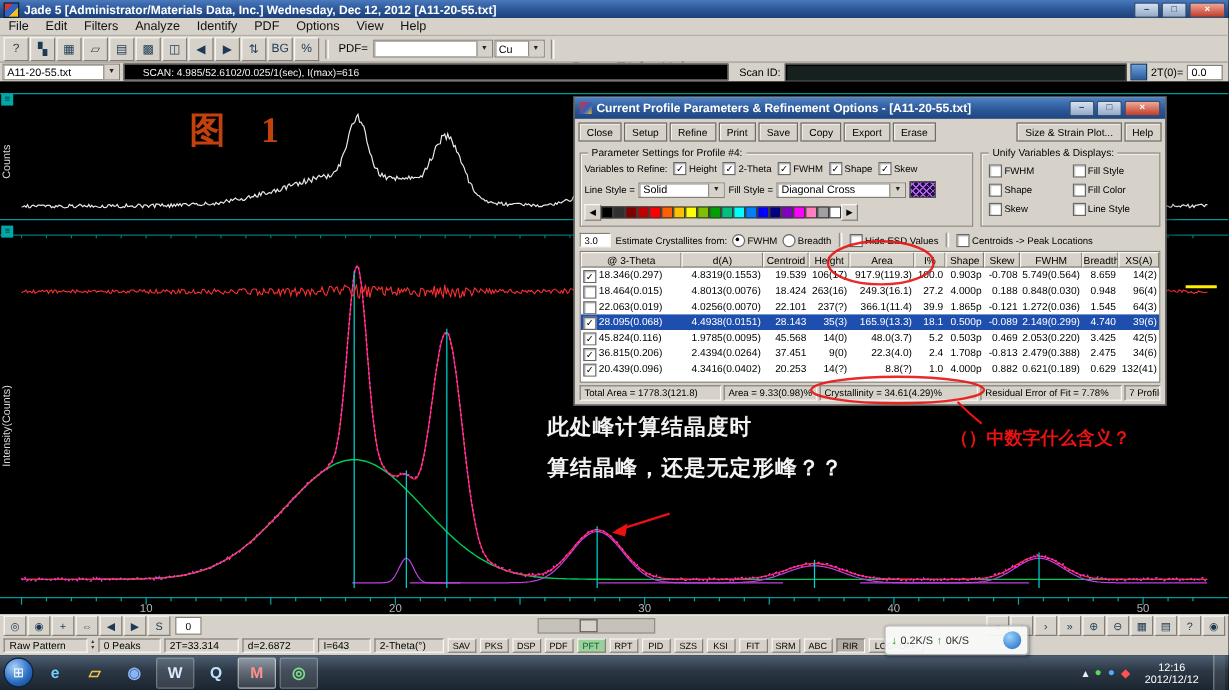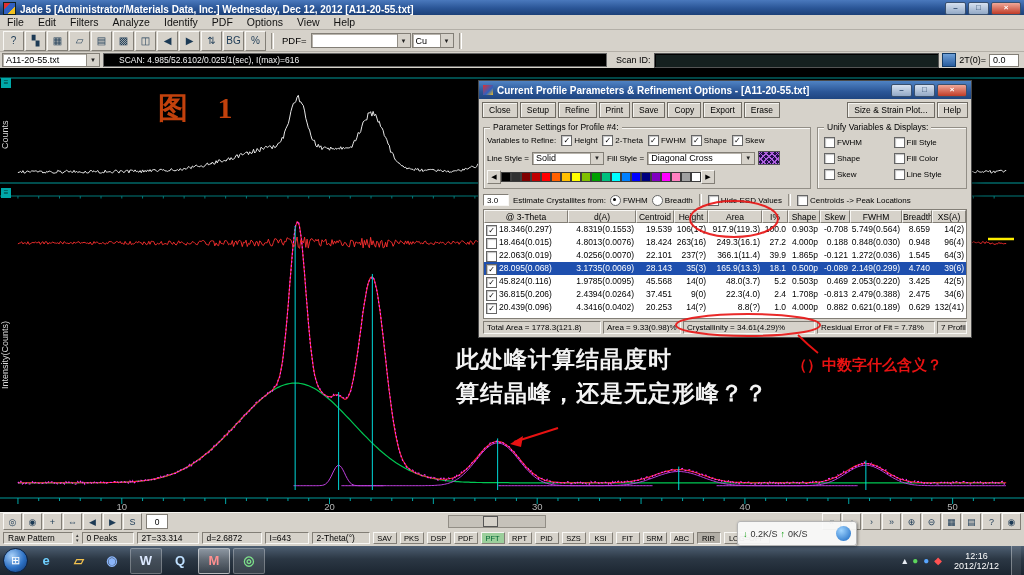--- a/index.html
+++ b/index.html
@@ -54,21 +54,21 @@
   .plot{position:absolute;top:68px;left:0;width:1024px;height:444px;background:#000;}
   #plot-svg{position:absolute;left:0;top:0;}
   .vlabel{position:absolute;color:#d8d8d8;font-size:9px;writing-mode:vertical-rl;
     transform:rotate(180deg);text-align:center;left:0;width:12px;}
   .vlabel-top{top:26px;height:82px;}
   .vlabel-bottom{top:212px;height:150px;}
   .mini-ico{position:absolute;left:1px;width:10px;height:10px;background:#00a8a8;color:#00312f;
     font-size:8px;line-height:10px;text-align:center;}
   .fig-label{position:absolute;left:158px;top:20px;color:#c2410c;font-size:30px;font-weight:bold;
     word-spacing:22px;font-family:"Liberation Serif",serif;}
-  .note-white{position:absolute;color:#f4f4f4;font-size:23px;font-weight:bold;letter-spacing:1px;}
+  .note-white{position:absolute;color:#f4f4f4;font-size:18px;font-weight:bold;letter-spacing:1px;}
   .note1{left:456px;top:276px;}
   .note2{left:456px;top:310px;}
   .note-red{position:absolute;left:792px;top:288px;color:#e81212;font-size:15px;font-weight:bold;}
   
   #anno-svg{position:absolute;left:0;top:0;z-index:20;pointer-events:none;}
   
   .dialog{position:absolute;left:478px;top:80px;width:492px;height:256px;background:#d6d2ca;
     border:1px solid #4a4a4a;box-shadow:3px 4px 10px rgba(0,0,0,.55);z-index:10;font-size:8.5px;}
   .dlg-title{position:absolute;top:0;left:0;right:0;height:18px;box-sizing:border-box;
     background:linear-gradient(#4f83c4,#2b5697 60%,#1f4580);color:#fff;font-size:10px;font-weight:bold;
@@ -652,21 +652,21 @@
             <span class="td w8">1.272(0.036)</span>
             <span class="td w9">1.545</span>
             <span class="td w10">64(3)</span>
           </div>
 
           <div class="tr selected">
             <span class="td w0">
               <span class="cb row-cb">✓</span>
               <span>28.095(0.068)</span>
             </span>
-            <span class="td w1">3.1735(0.0069)</span>
+            <span class="td w1">4.4938(0.0151)</span>
             <span class="td w2">28.143</span>
             <span class="td w3">35(3)</span>
             <span class="td w4">165.9(13.3)</span>
             <span class="td w5">18.1</span>
             <span class="td w6">0.500p</span>
             <span class="td w7">-0.089</span>
             <span class="td w8">2.149(0.299)</span>
             <span class="td w9">4.740</span>
             <span class="td w10">39(6)</span>
           </div>

